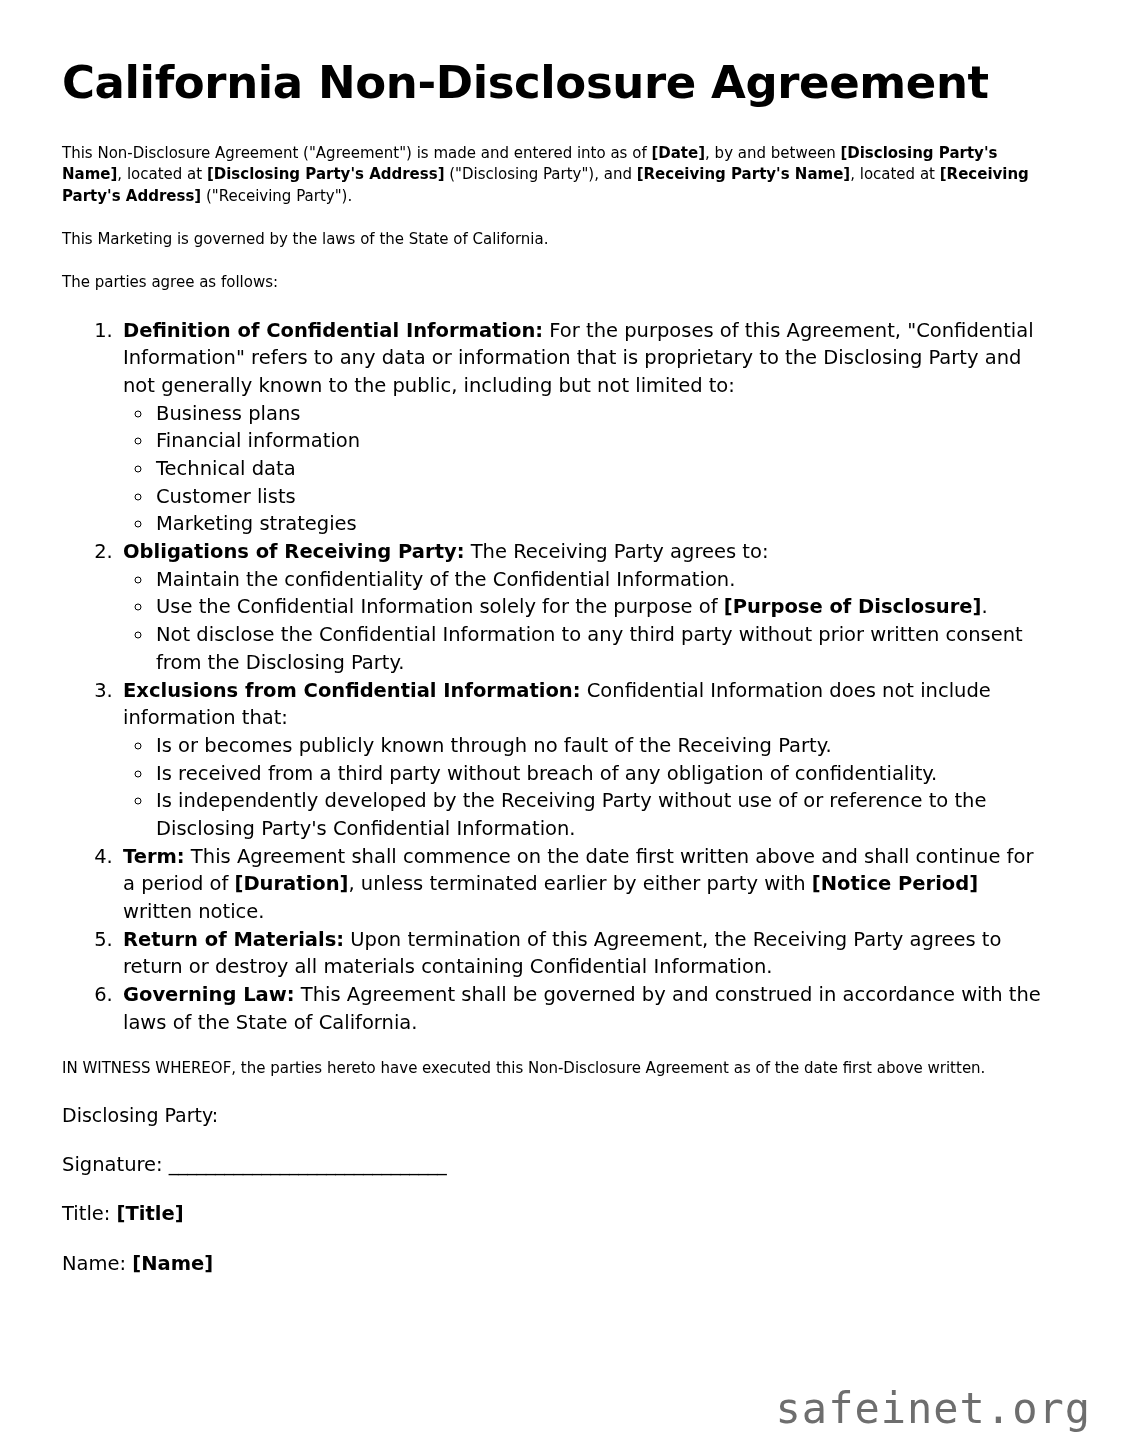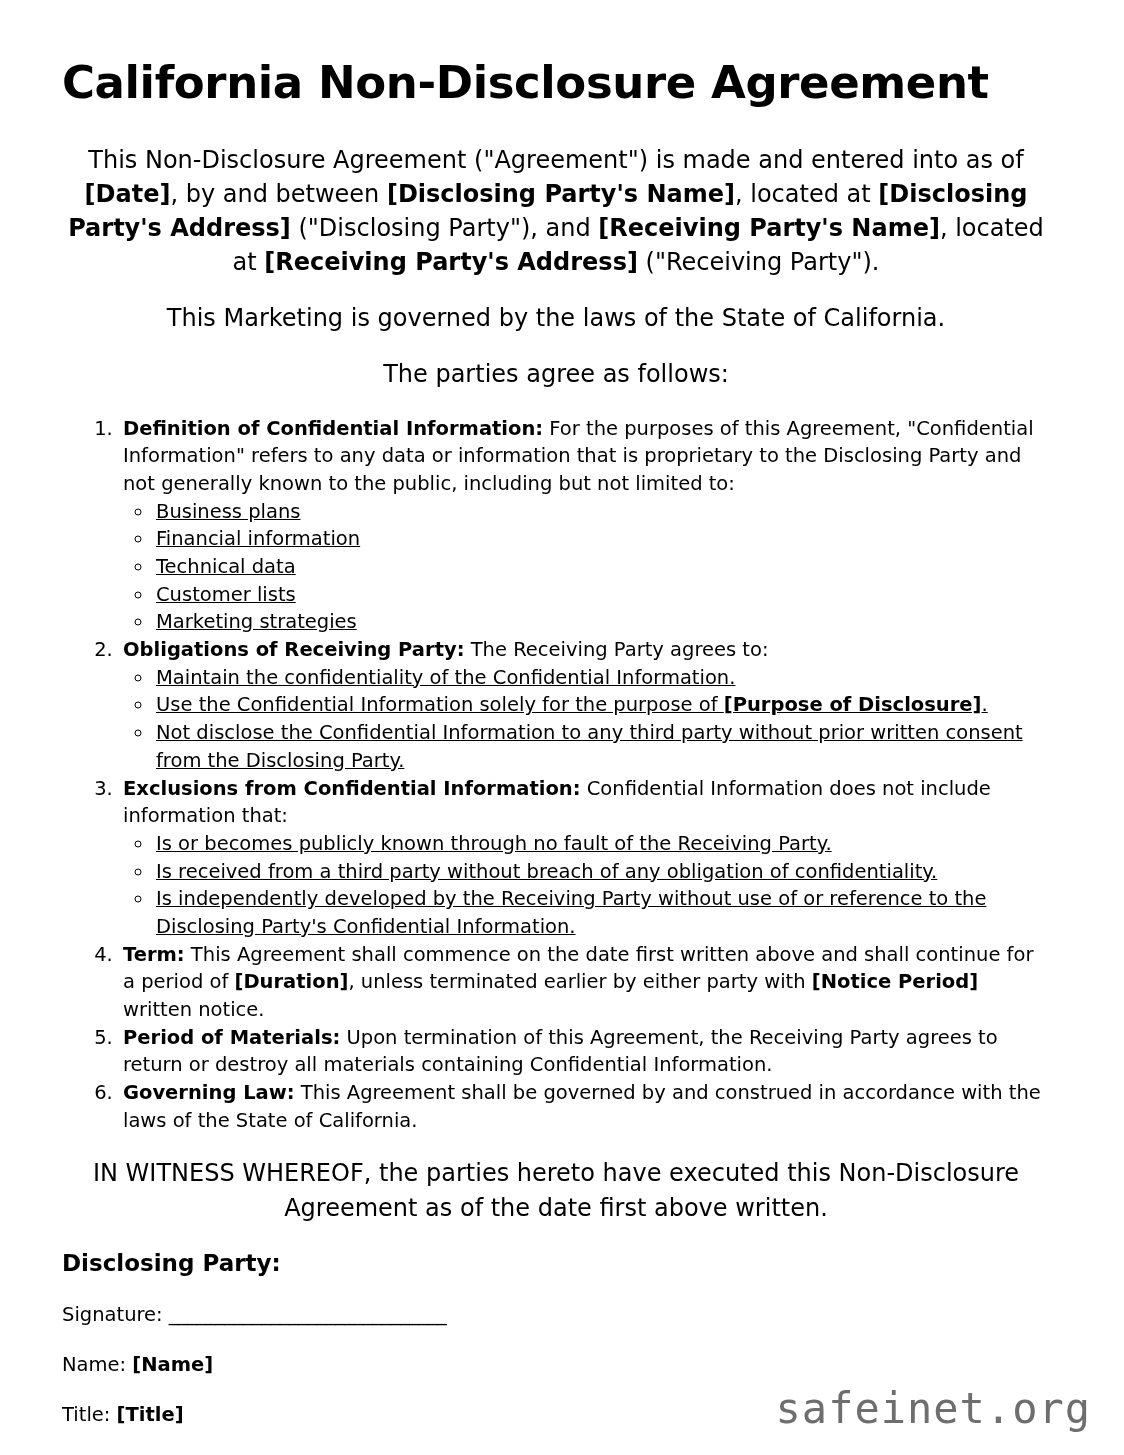--- a/index.html
+++ b/index.html
@@ -30,25 +30,25 @@
   .doc-title {
     font-size: 45px;
     font-weight: bold;
     line-height: 1.18;
     letter-spacing: -0.4px;
     margin: 0 0 34px 0;
     color: #000;
   }
 
   p.para {
-    font-size: 24px;
+    font-size: 15px;
     line-height: 1.42;
     margin: 0 12px 22px 0;
     color: #000;
-    text-align: center;
+    text-align: left;
   }
 
   p.para.tight {
     margin-bottom: 23px;
   }
 
   b, strong, .b {
     font-weight: bold;
   }
 
@@ -64,30 +64,29 @@
     margin: 0 12px 0 0;
     padding-left: 4px;
   }
 
   ul.subs {
     margin: 0;
     padding-left: 31px;
     list-style-type: circle;
     font-size: 19.5px;
     line-height: 1.42;
-    text-decoration: underline;
   }
 
   ul.subs > li {
     padding-left: 2px;
   }
 
   .sig-heading {
-    font-size: 23px;
-    font-weight: bold;
+    font-size: 19px;
+    font-weight: normal;
     line-height: 1.42;
     margin: 0 0 22px 0;
   }
 
   .sig-line-row {
     font-size: 19.5px;
     line-height: 1.42;
     margin: 0 0 22px 0;
     white-space: nowrap;
   }
@@ -151,34 +150,34 @@
         <li>Is received from a third party without breach of any obligation of confidentiality.</li>
         <li>Is independently developed by the Receiving Party without use of or reference to the Disclosing Party's Confidential Information.</li>
       </ul>
     </li>
 
     <li>
       <b>Term:</b><span> This Agreement shall commence on the date first written above and shall continue for a period of </span><b>[Duration]</b><span>, unless terminated earlier by either party with </span><b>[Notice Period]</b><span> written notice.</span>
     </li>
 
     <li>
-      <b>Period of Materials:</b><span> Upon termination of this Agreement, the Receiving Party agrees to return or destroy all materials containing Confidential Information.</span>
+      <b>Return of Materials:</b><span> Upon termination of this Agreement, the Receiving Party agrees to return or destroy all materials containing Confidential Information.</span>
     </li>
 
     <li>
       <b>Governing Law:</b><span> This Agreement shall be governed by and construed in accordance with the laws of the State of California.</span>
     </li>
 
   </ol>
 
   <p class="para">IN WITNESS WHEREOF, the parties hereto have executed this Non-Disclosure Agreement as of the date first above written.</p>
 
   <div class="sig-heading">Disclosing Party:</div>
 
   <div class="sig-line-row"><span>Signature: </span><span class="sig-rule">______________________________</span></div>
 
+  <div class="sig-line-row"><span>Title: </span><b>[Title]</b></div>
+
   <div class="sig-line-row"><span>Name: </span><b>[Name]</b></div>
-
-  <div class="sig-line-row"><span>Title: </span><b>[Title]</b></div>
 
 </div>
 
 <div class="watermark">safeinet.org</div>
 
 </body></html>

